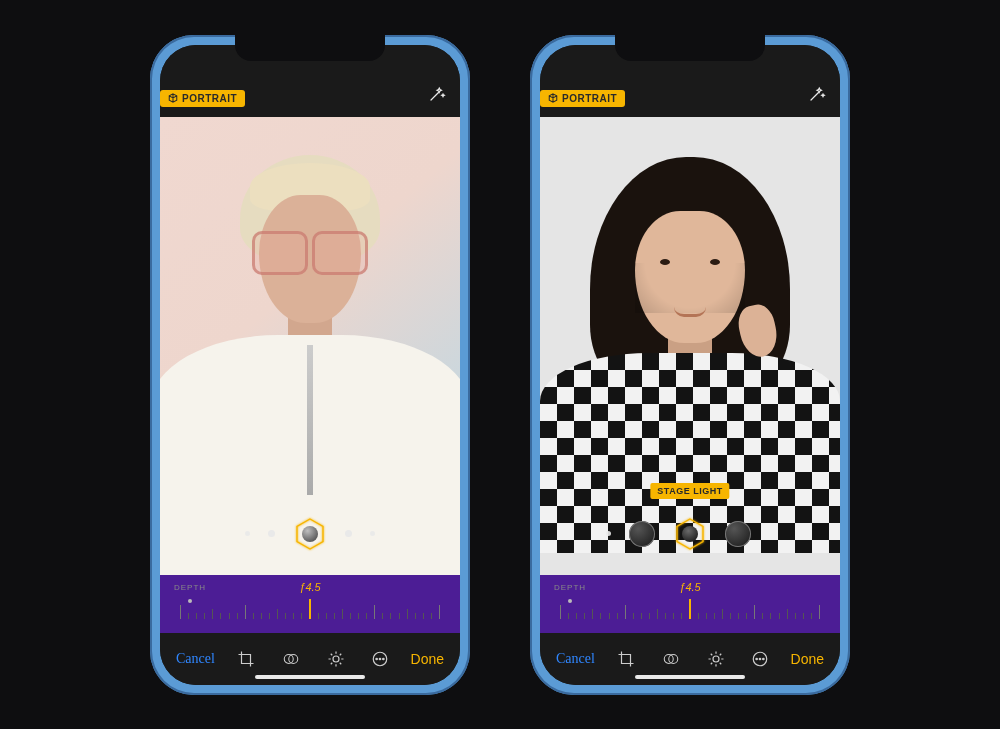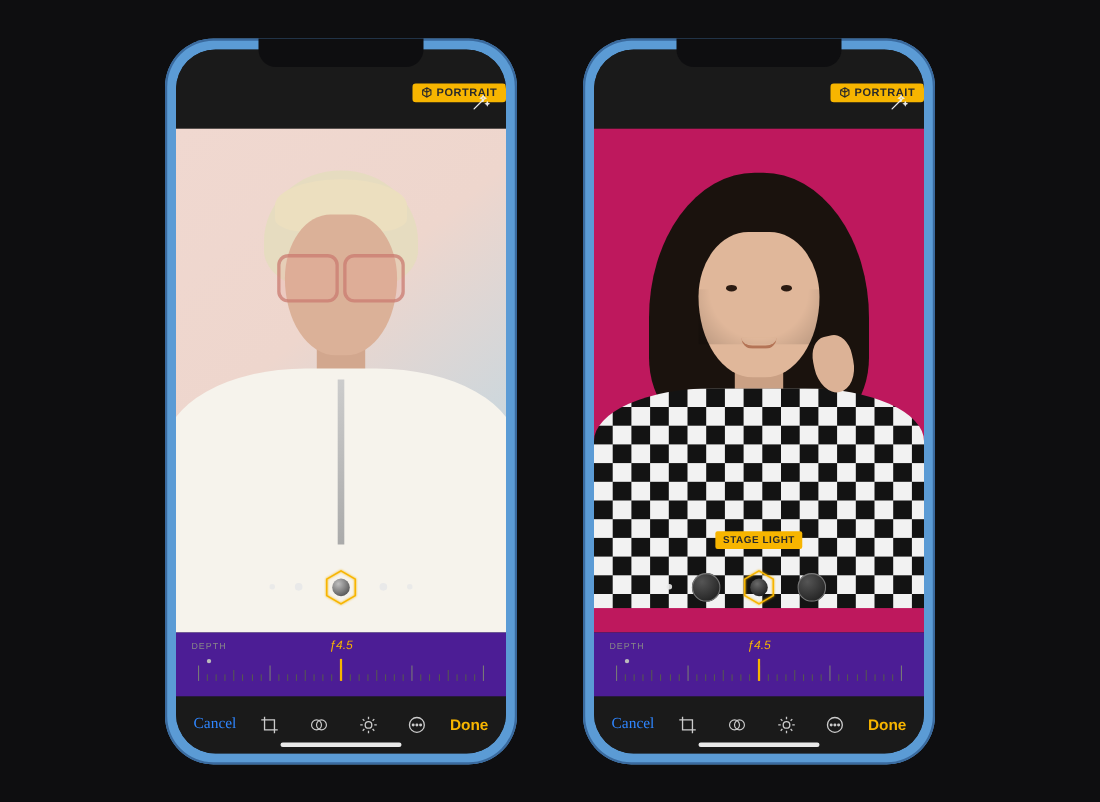--- a/index.html
+++ b/index.html
@@ -42,23 +42,23 @@
       height: 26px;
       background: #0e0e10;
       border-radius: 0 0 16px 16px;
       z-index: 10;
     }
     .topbar {
       height: 72px;
       background: #1a1a1a;
       display: flex;
       align-items: flex-end;
-      justify-content: flex-end;
+      justify-content: flex-start;
       position: relative;
-      padding-bottom: 24px;
+      padding-bottom: 10px;
     }
     .portrait-badge {
       background: #f7b500;
       color: #2a2a2a;
       font-size: 10px;
       font-weight: 700;
       padding: 3px 8px;
       border-radius: 3px;
       display: flex;
       align-items: center;
@@ -73,21 +73,21 @@
       font-size: 16px;
     }
     .photo {
       flex: 1;
       position: relative;
       overflow: hidden;
     }
     .photo.light {
       background: linear-gradient(140deg,#f0d8d0 0%,#eed6cd 40%,#c9d7de 75%,#b8cfda 100%);
     }
-    .photo.dark { background:#be185d; }
+    .photo.dark { background:#e5e5e5; }
     
     .subj1-hair {
       position:absolute; top:38px; left:50%; transform:translateX(-50%);
       width:140px; height:110px; background:#e6dcc0; border-radius:60% 60% 50% 50%/70% 70% 40% 40%;
     }
     .subj1-face {
       position:absolute; top:78px; left:50%; transform:translateX(-50%);
       width:102px; height:128px; background:#dbb198; border-radius:45% 45% 50% 50%/50% 50% 60% 60%;
     }
     .subj1-neck { position:absolute; top:192px; left:50%; transform:translateX(-50%); width:44px; height:36px; background:#d2a78e; }
@@ -162,21 +162,21 @@
     .tick.short{height:6px;} .tick.med{height:10px;} .tick.tall{height:14px; background:#777;}
     .marker{ position:absolute; left:50%; transform:translateX(-50%); bottom:14px; width:2px; height:20px; background:#f7b500;}
     .marker-dot{position:absolute; left:28px; bottom:30px; width:4px; height:4px; background:#bbb; border-radius:50%;}
 
     
     .toolbar{
       height:52px; background:#1a1a1a; display:flex; align-items:center; justify-content:space-between;
       padding:0 16px;
     }
     .tb-left{ color:#2f86ff; font-size:14px;font-family:Liberation Serif, serif; }
-    .tb-right{ color:#f7b500; font-size:14px; font-weight:700; }
+    .tb-right{ color:#f7b500; font-size:14px; font-weight:400; }
     .tb-center{ display:flex; gap:26px; align-items:center; }
     .tb-icon{ color:#ccc; display:flex; align-items:center; justify-content:center; }
     .home-ind{ position:absolute; bottom:6px; left:50%; transform:translateX(-50%); width:110px; height:4px; background:#e9e9e9; border-radius:3px; }
   </style>
 </head>
 <body>
 
 <div class="phone">
   <div class="notch"></div>
   <div class="screen">

